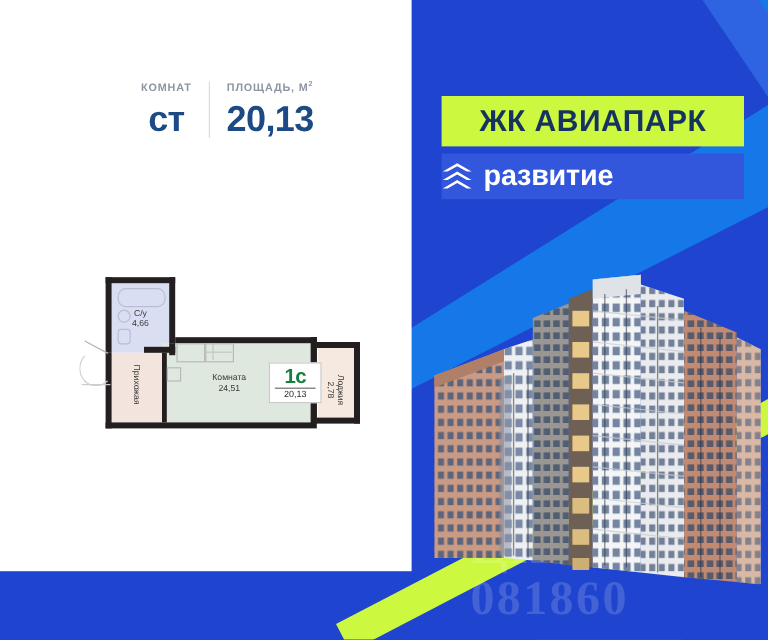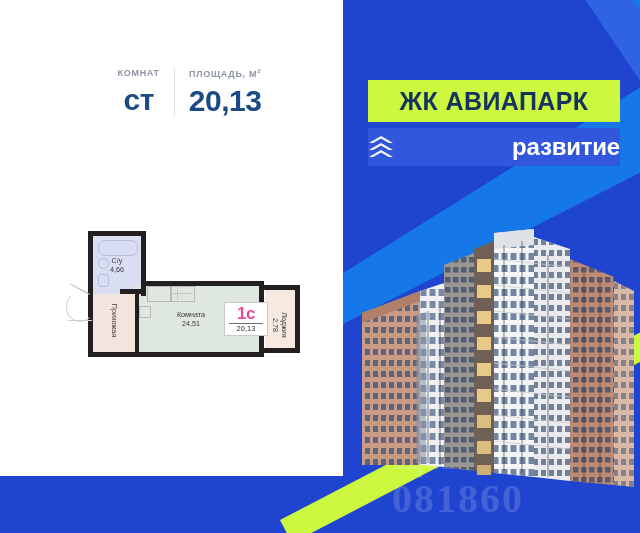--- a/index.html
+++ b/index.html
@@ -96,21 +96,21 @@
   }
   .lbl-v{transform:rotate(90deg);transform-origin:center;}
   .lbl-name{font-size:7.2px;}
   .lbl-area{font-size:7.2px;}
 
   .badge{
     position:absolute;background:#ffffff;border:1px solid #c9c9c9;
     display:flex;flex-direction:column;align-items:center;justify-content:center;
     padding:2px 4px 2px 4px;
   }
-  .badge-top{font-size:17px;font-weight:bold;color:#ec4899;line-height:1;letter-spacing:-.5px;}
+  .badge-top{font-size:17px;font-weight:bold;color:#15803d;line-height:1;letter-spacing:-.5px;}
   .badge-sep{width:100%;height:1px;background:#6f6f6f;margin:1px 0 1px;}
   .badge-bot{font-size:7.5px;color:#2b2b2b;line-height:1;}
 
   .door-arc{position:absolute;border:1px solid #b9b9b9;border-radius:50%;}
   .thin-line{position:absolute;background:#b5b5b5;}
 
   
   .fx{position:absolute;border:1px solid #b7bed6;}
   .fx-r{border-radius:7px;}
   .fx-g{position:absolute;border:1px solid #b9b9b9;}
@@ -119,21 +119,21 @@
   .brand{position:absolute;left:368px;top:80px;width:252px;}
   .brand-lime{
     background:#ccf83f;height:42px;
     display:flex;align-items:center;justify-content:center;
   }
   .brand-lime span{
     color:#16335f;font-size:25px;font-weight:bold;letter-spacing:.4px;
   }
   .brand-blue{
     background:#3257dd;height:38px;margin-top:6px;
-    display:flex;align-items:center;justify-content:space-between;gap:9px;
+    display:flex;align-items:center;justify-content:flex-start;gap:9px;
   }
   .brand-blue .bname{color:#ffffff;font-size:24px;font-weight:bold;letter-spacing:-.2px;}
   .chev{display:block;}
 
   
   .bldg{position:absolute;left:356px;top:215px;width:284px;height:272px;overflow:hidden;}
   .bldg svg{display:block;}
 </style>
 </head>
 <body>

